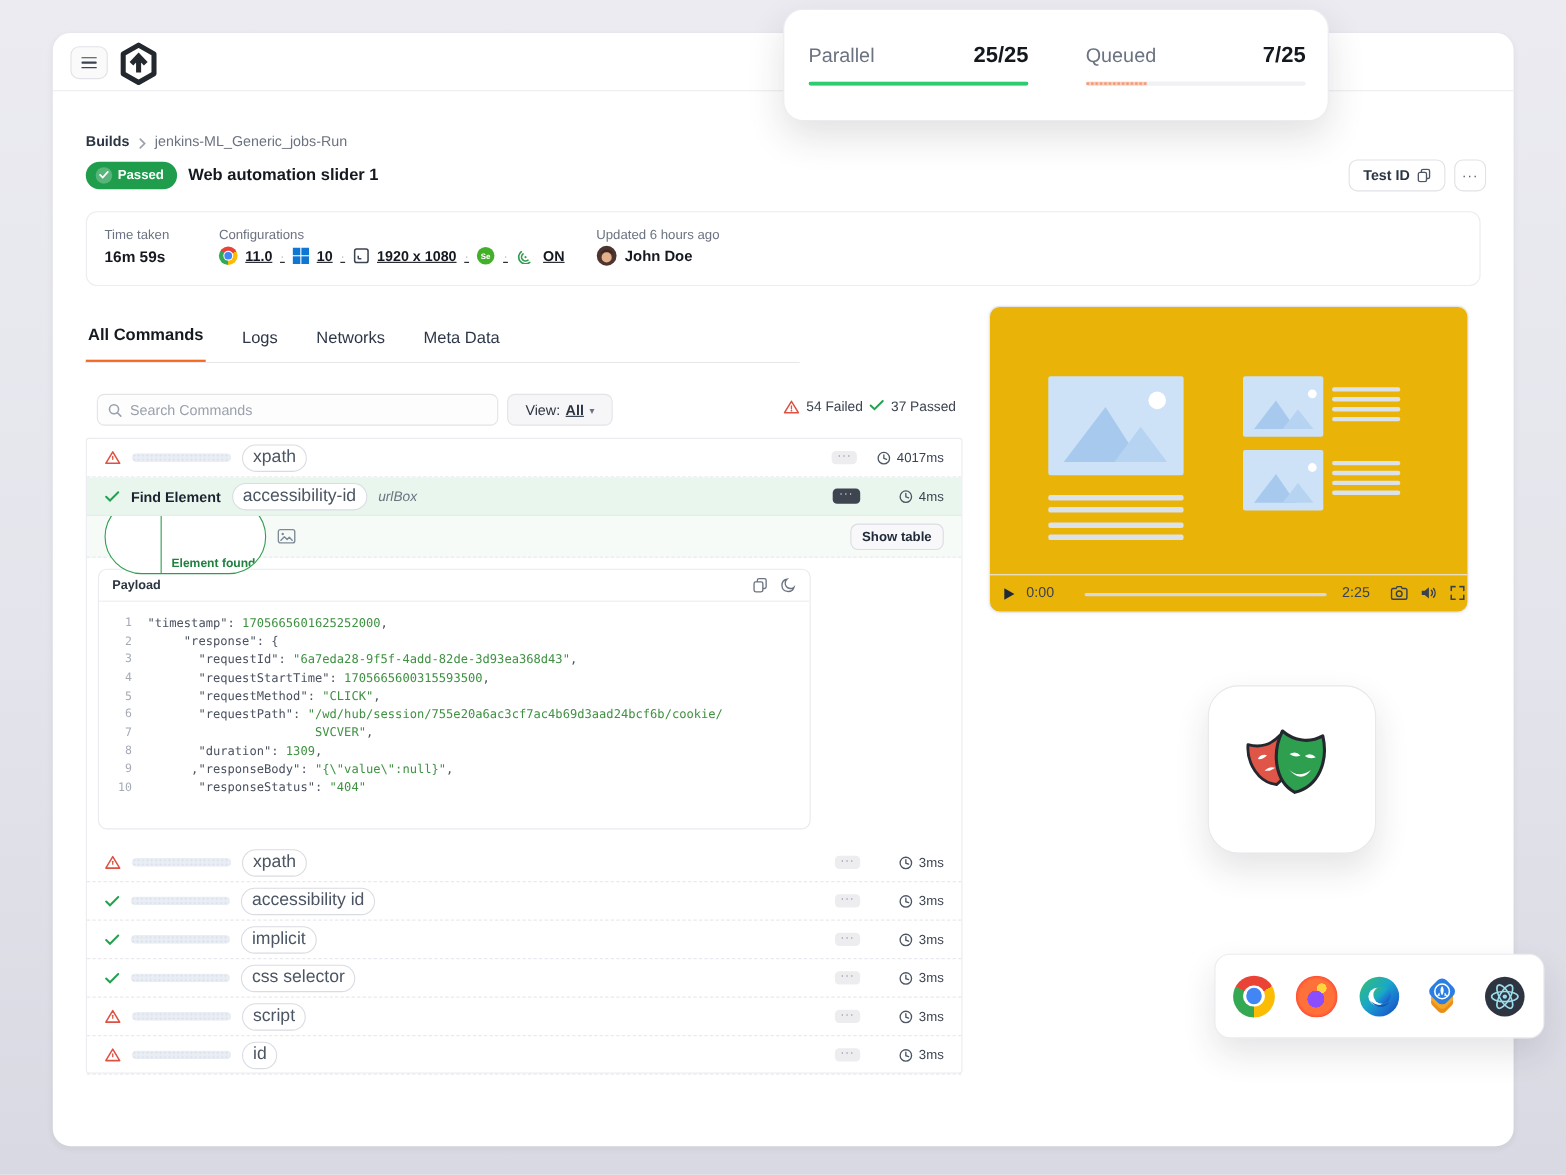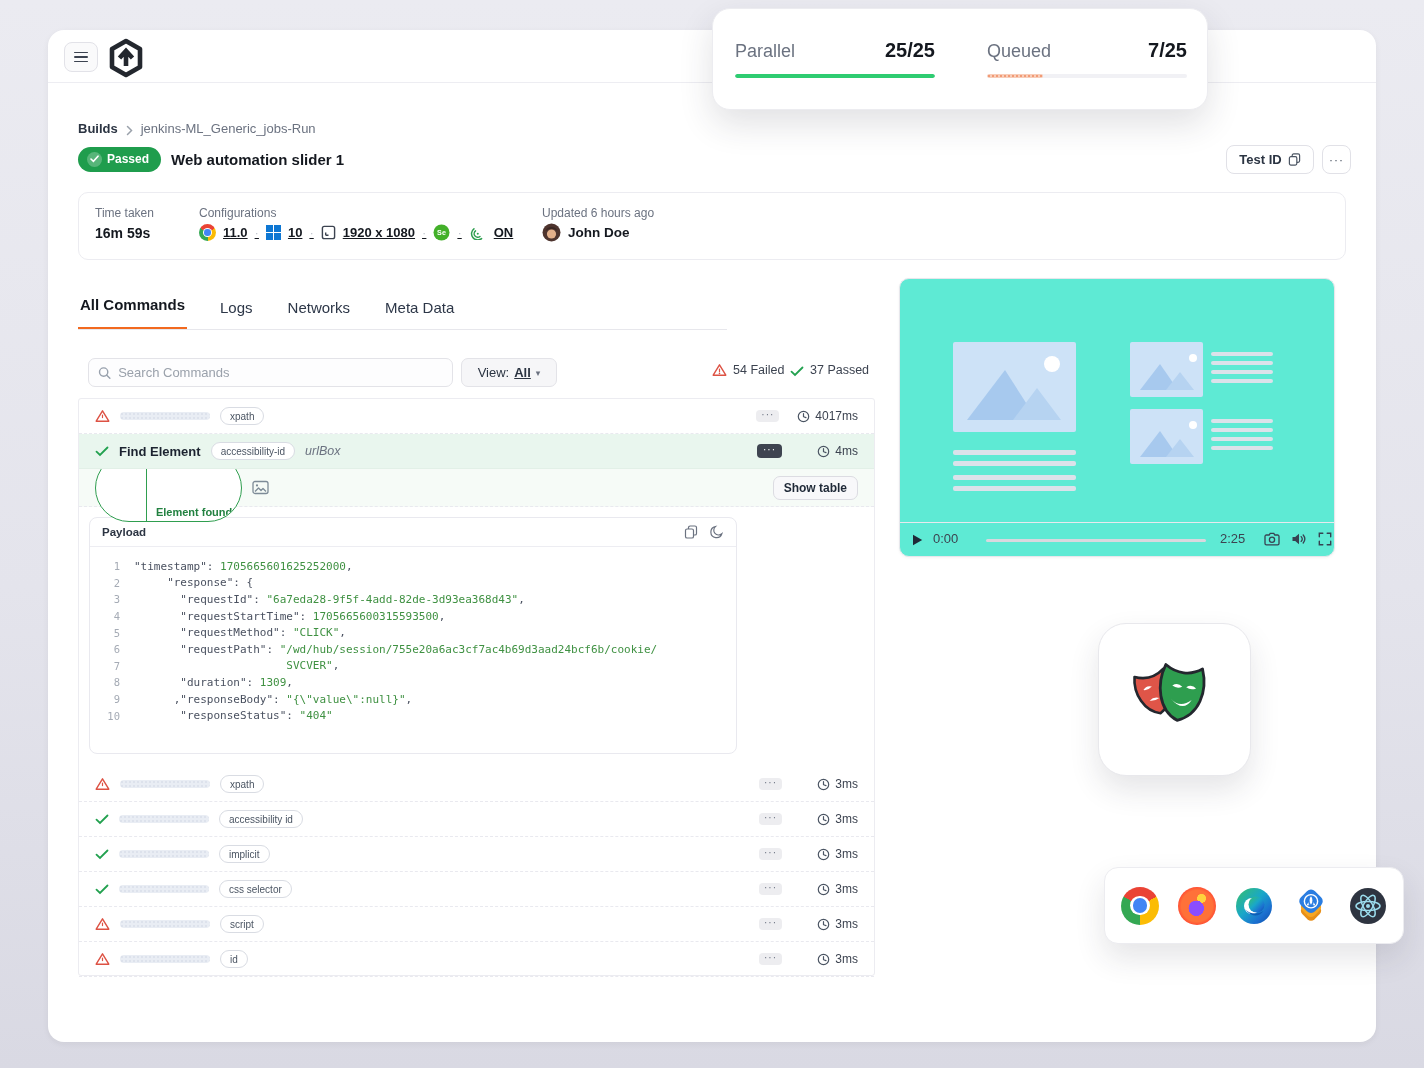--- a/index.html
+++ b/index.html
@@ -51,28 +51,28 @@
   .tab.active { font-weight:700; color:#14181f; border-bottom:3px solid #f2691f; }
   .tabs-divider { position:absolute; left:30px; top:299px; width:649px; height:1px; background:#e7e7ec; }
 
   
   .search-box { position:absolute; left:40px; top:328px; width:365px; height:29px; border:1px solid #e3e3e8; border-radius:7px; background:#fdfdfe; display:flex; align-items:center; padding:0 9px; gap:7px; }
   .search-box input { border:0; outline:0; background:transparent; font-size:13px; color:#374151; width:100%; font-family:"Liberation Sans",sans-serif; }
   .search-box input::placeholder { color:#9aa1ab; }
   .view-btn { position:absolute; left:413px; top:328px; width:96px; height:29px; border:1px solid #e3e3e8; border-radius:7px; background:#f6f6f8; display:flex; align-items:center; justify-content:center; gap:5px; font-size:13px; color:#2b3442; cursor:pointer; }
   .view-btn b { font-weight:700;text-decoration:underline; }
   .view-btn .caret { font-size:9px; color:#6b7280; }
-  .count { position:absolute; top:333px; display:flex; align-items:flex-end; gap:6px; font-size:12.5px; color:#3c4350; }
+  .count { position:absolute; top:333px; display:flex; align-items:flex-start; gap:6px; font-size:12.5px; color:#3c4350; }
   .count.failed { left:664px; } .count.passed { left:742px; }
 
   
   .cmd-panel { position:absolute; left:30px; top:368px; width:797px; height:578px; border:1px solid #ececf1; border-radius:3px; background:#fff; }
   .cmd-row { position:relative; height:35px; display:flex; align-items:center; padding:0 16px; gap:10px; border-bottom:1px dashed #e9e9ef; }
   .cmd-row .skel { width:90px; height:8px; border-radius:4px; background-color:#e9edf4; background-image:radial-gradient(#dde2ec 1px, transparent 1.1px); background-size:4px 4px; }
-  .pill { font-size:10px; color:#4b5563; border:1px solid #d9dce3; border-radius:999px; padding:2.5px 9px; background:#fff; white-space:nowrap; }
+  .pill { font-size:16px; color:#4b5563; border:1px solid #d9dce3; border-radius:999px; padding:2.5px 9px; background:#fff; white-space:nowrap; }
   .row-right { margin-left:auto; display:flex; align-items:center; gap:18px; }
   .mini-menu { font-size:10px; letter-spacing:1px; color:#6b7280; background:#ededf0; border-radius:4px; padding:1px 5px 3px; line-height:8px; cursor:pointer; }
   .mini-menu.dark { background:#3e4450; color:#fff; padding:2px 6px 4px; }
   .dur { display:flex; align-items:center; gap:5px; font-size:12px; color:#3c4350; min-width:58px; justify-content:flex-end; }
   .cmd-row.selected { background:#e9f6ee; border-bottom:1px solid #e2f0e7; }
   .cmd-row.selected .cmd-name { font-size:13px; font-weight:700; color:#1c2330; }
   .cmd-row.selected .target { font-size:12.5px; font-style:italic; color:#6b7280; }
   .result-row { height:38px; background:#f6fbf7; display:flex; align-items:center; padding:0 16px; gap:10px; border-bottom:1px dashed #e9e9ef; }
   .pill-status { display:flex; align-items:stretch; border:1px solid #2f9e4f; border-radius:999px; overflow:hidden; font-size:11px; font-weight:700; color:#228140; background:#fff; }
   .pill-status .code { padding:3px 8px; border-right:1px solid #2f9e4f; }
@@ -85,21 +85,21 @@
   .payload-title { font-size:11.5px; font-weight:700; color:#2b3442; }
   .payload-actions { margin-left:auto; display:flex; align-items:center; gap:12px; }
   .code-area { padding:11px 0 0; }
   .code-line { display:flex; height:16.6px; align-items:center; }
   .ln { width:30px; text-align:right; font-family:"DejaVu Sans Mono",monospace; font-size:10.5px; color:#a5abb5; flex:none; }
   .code { margin-left:14px; white-space:pre; font-family:"DejaVu Sans Mono",monospace; font-size:11px; }
   .c-key,.c-plain { color:#4a5160; }
   .c-val { color:#3f9142; }
 
   
-  .video-card { position:absolute; left:851px; top:248px; width:436px; height:279px; border:1px solid #e7e7ec; border-radius:10px; background:#5eead4; box-shadow:0 1px 3px rgba(30,32,40,.05); }
+  .video-card { position:absolute; left:851px; top:248px; width:436px; height:279px; border:1px solid #e7e7ec; border-radius:10px; background:#eab308; box-shadow:0 1px 3px rgba(30,32,40,.05); }
   .ph-img { position:absolute; background:#cde2f7; border-radius:2px; overflow:hidden; }
   .ph-img svg { position:absolute; left:0; bottom:0; }
   .ph-line { position:absolute; height:5px; background:#dbe2ea; border-radius:2px; }
   .vc-controls { position:absolute; left:0; bottom:0; width:100%; height:34px; border-top:1px solid #e9e9ee; display:flex; align-items:center; }
   .vc-time { font-size:13px; color:#3c4350; }
   .vc-track { position:absolute; left:86px; top:16px; width:220px; height:3px; background:#d8d8de; border-radius:2px; }
   .vc-ico { position:absolute; top:9px; cursor:pointer; }
 
   
   .pw-card { position:absolute; left:1050px; top:593px; width:153px; height:153px; background:#fff; border:1px solid #e8e8ec; border-radius:28px; box-shadow:0 14px 30px rgba(40,44,60,.12); display:flex; align-items:center; justify-content:center; cursor:pointer; }

